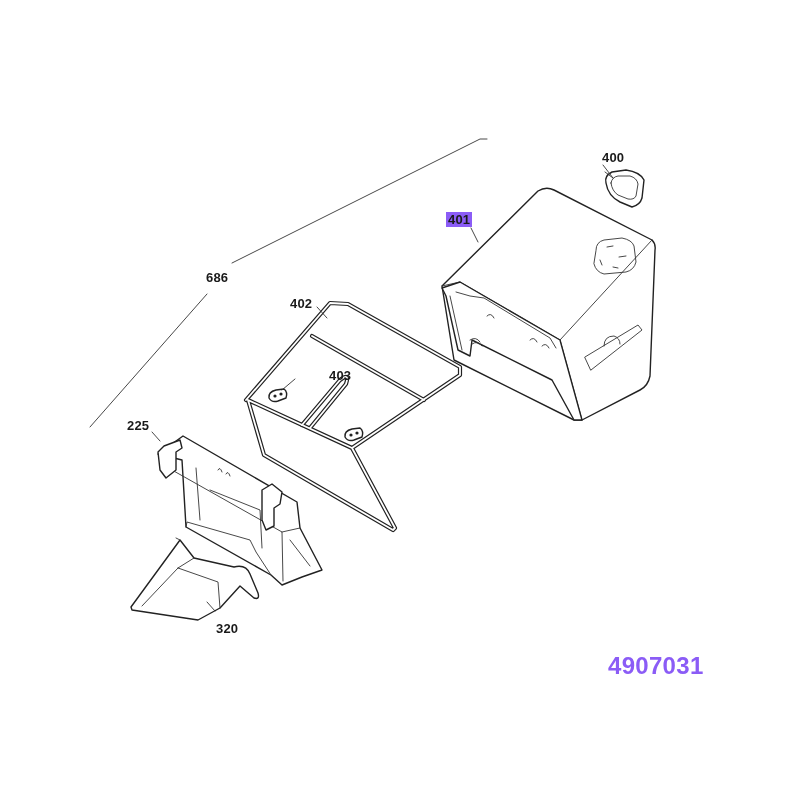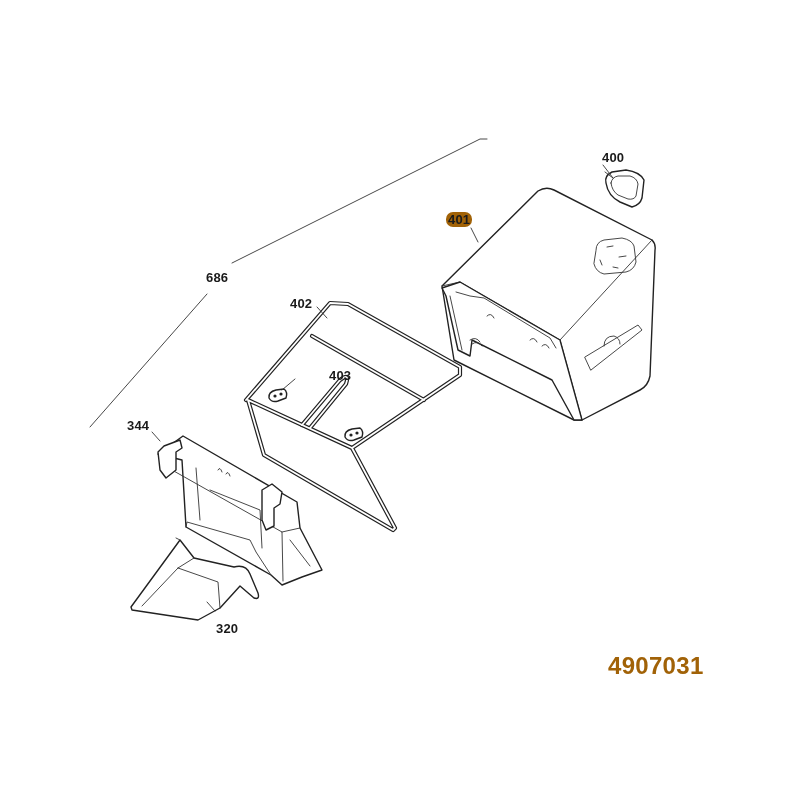--- a/index.html
+++ b/index.html
@@ -2,24 +2,24 @@
 <html><head>
   <meta charset="utf-8">
   <style>
     html, body { margin: 0; padding: 0; background: #ffffff; }
     body { width: 800px; height: 800px; position: relative; overflow: hidden;
            font-family: "Liberation Sans", sans-serif; }
     #diagram { position: absolute; left: 0; top: 0; width: 800px; height: 800px; }
     .callout { position: absolute; font-family: "Liberation Sans", sans-serif;
                font-weight: bold; font-size: 13px; color: #1a1a1a; line-height: 1;
                letter-spacing: 0.2px; }
-    .callout.hl { background: #a16207; padding: 1px 2px; border-radius: 7px; }
+    .callout.hl { background: #8b5cf6; padding: 1px 2px; }
     .docnum { position: absolute; left: 608px; top: 652px;
               font-family: "Liberation Sans", sans-serif; font-weight: bold;
-              font-size: 24px; color: #a16207; letter-spacing: 0.3px; }
+              font-size: 24px; color: #8b5cf6; letter-spacing: 0.3px; }
     svg .thin { fill: none; stroke: #333; stroke-width: 0.9; stroke-linecap: round; }
     svg .fill { fill: #fff; stroke: #222; stroke-width: 1.4; stroke-linejoin: round; }
     svg .wire { fill: none; stroke: #222; stroke-width: 4.2; stroke-linejoin: round; stroke-linecap: round; }
     svg .wirein { fill: none; stroke: #fff; stroke-width: 1.8; stroke-linejoin: round; stroke-linecap: round; }
   </style>
 </head>
 <body>
 
 <svg id="diagram" viewBox="0 0 800 800" xmlns="http://www.w3.org/2000/svg">
 
@@ -109,17 +109,17 @@
     <line class="thin" x1="295" y1="379" x2="282" y2="390"></line>
     <line class="thin" x1="152" y1="432" x2="160" y2="441"></line>
     <line class="thin" x1="215" y1="611" x2="207" y2="602"></line>
   </g>
 </svg>
 
 <div class="callout" style="left:586px; top:151px;margin-left:16px;">400</div>
 <div class="callout hl" style="left:446px; top:212px;">401</div>
 <div class="callout" style="left:290px; top:297px;">402</div>
 <div class="callout" style="left:297px; top:369px;margin-left:32px;">403</div>
-<div class="callout" style="left:127px; top:419px;">344</div>
+<div class="callout" style="left:127px; top:419px;">225</div>
 <div class="callout" style="left:216px; top:622px;">320</div>
 <div class="callout" style="left:206px; top:271px;">686</div>
 
 <div class="docnum">4907031</div>
 
 </body></html>

